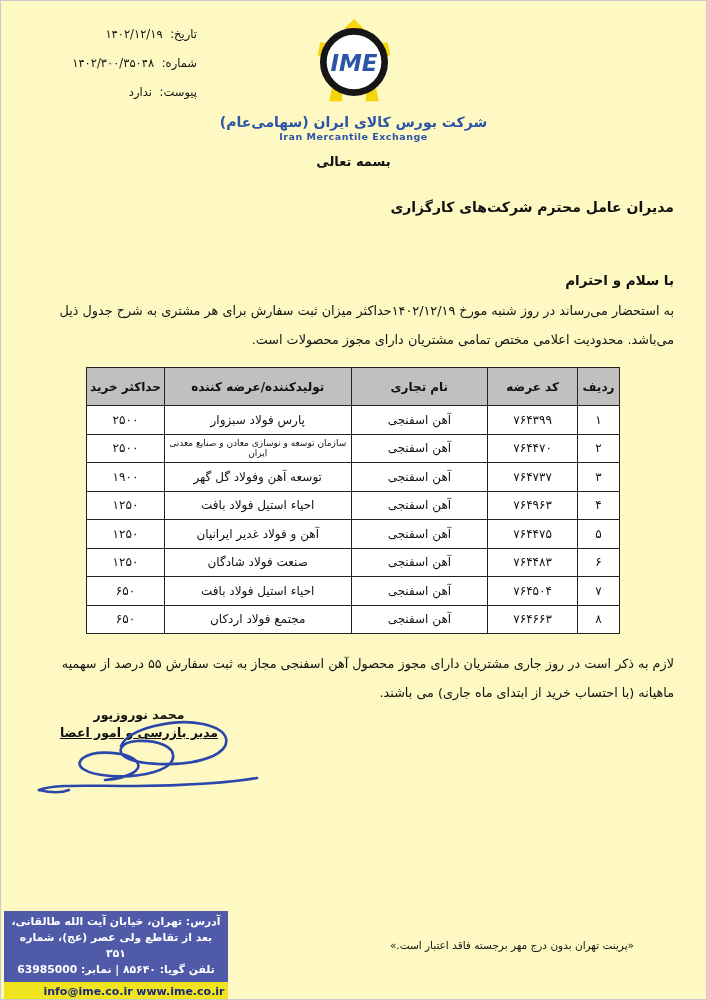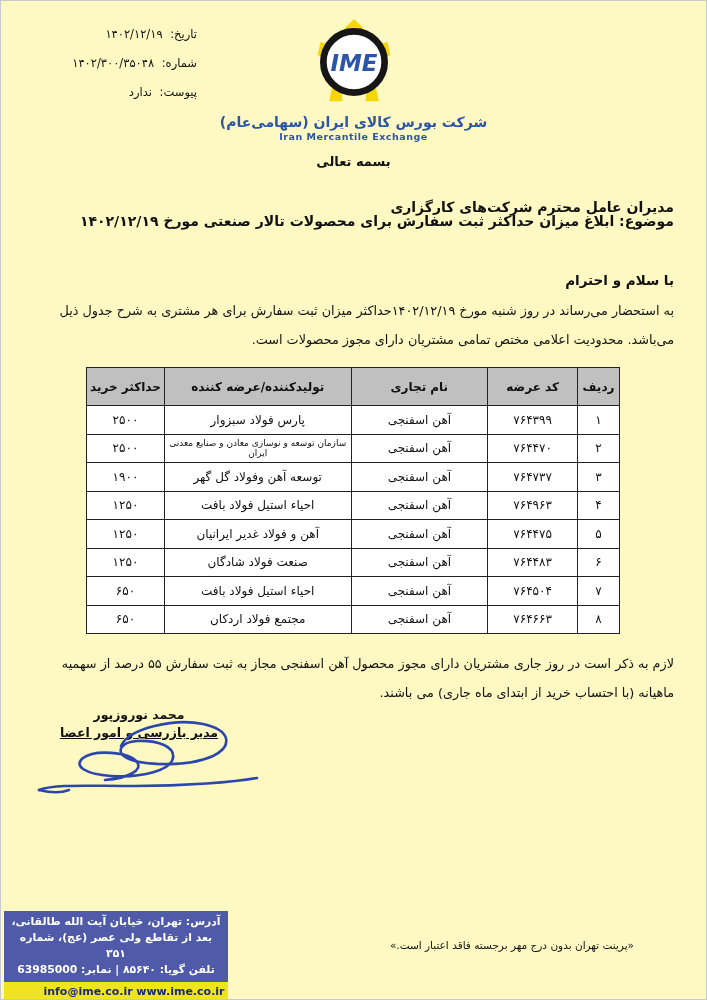--- a/index.html
+++ b/index.html
@@ -94,21 +94,20 @@
       </g>
       <circle cx="50" cy="47" r="32" fill="#ffffff" stroke="#161616" stroke-width="7"></circle>
       <text x="50" y="56" text-anchor="middle" font-size="24" font-weight="bold" font-style="italic" fill="#2b55a7" font-family="DejaVu Sans, sans-serif">IME</text>
     </svg>
     <div class="brand-fa">شرکت بورس کالای ایران (سهامی‌عام)</div>
     <div class="brand-en">Iran Mercantile Exchange</div>
   </div>
 
   <div class="bismillah">بسمه تعالی</div>
   <div class="recipient">مدیران عامل محترم شرکت‌های کارگزاری</div>
-  <div class="subject">موضوع: ابلاغ میزان حداکثر ثبت سفارش برای محصولات تالار صنعتی مورخ ۱۴۰۲/۱۲/۱۹</div>
   <div class="salutation">با سلام و احترام</div>
   <div class="body-par">به استحضار می‌رساند در روز شنبه مورخ ۱۴۰۲/۱۲/۱۹حداکثر میزان ثبت سفارش برای هر مشتری به شرح جدول ذیل می‌باشد. محدودیت اعلامی مختص تمامی مشتریان دارای مجوز محصولات است.</div>
 
   <table class="order-table">
     <thead>
       <tr>
         <th class="col-row">ردیف</th>
         <th class="col-code">کد عرضه</th>
         <th class="col-trade">نام تجاری</th>
         <th class="col-prod">تولیدکننده/عرضه کننده</th>

